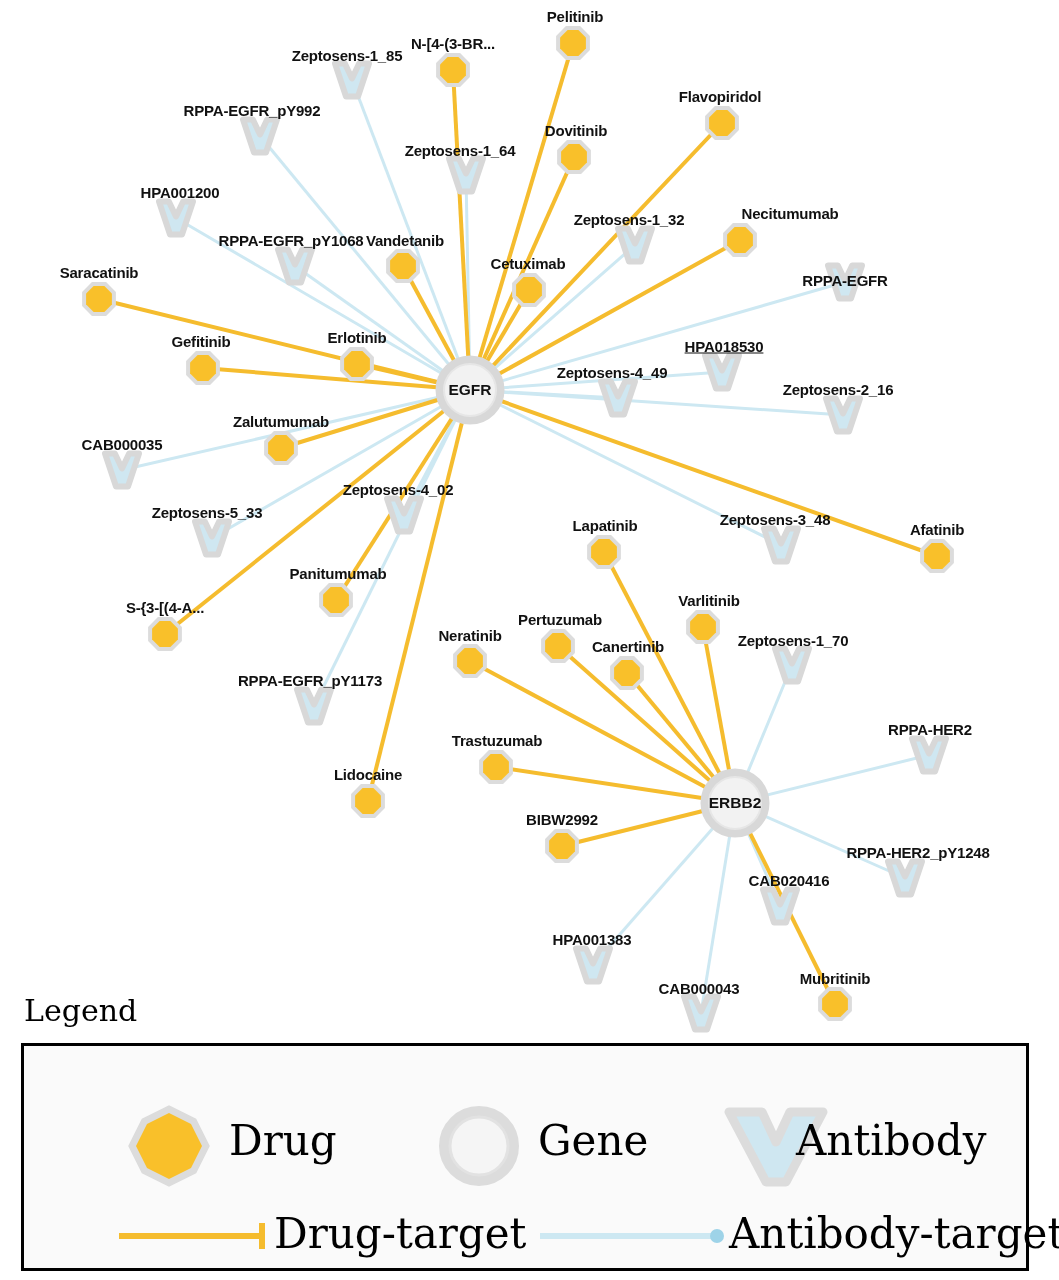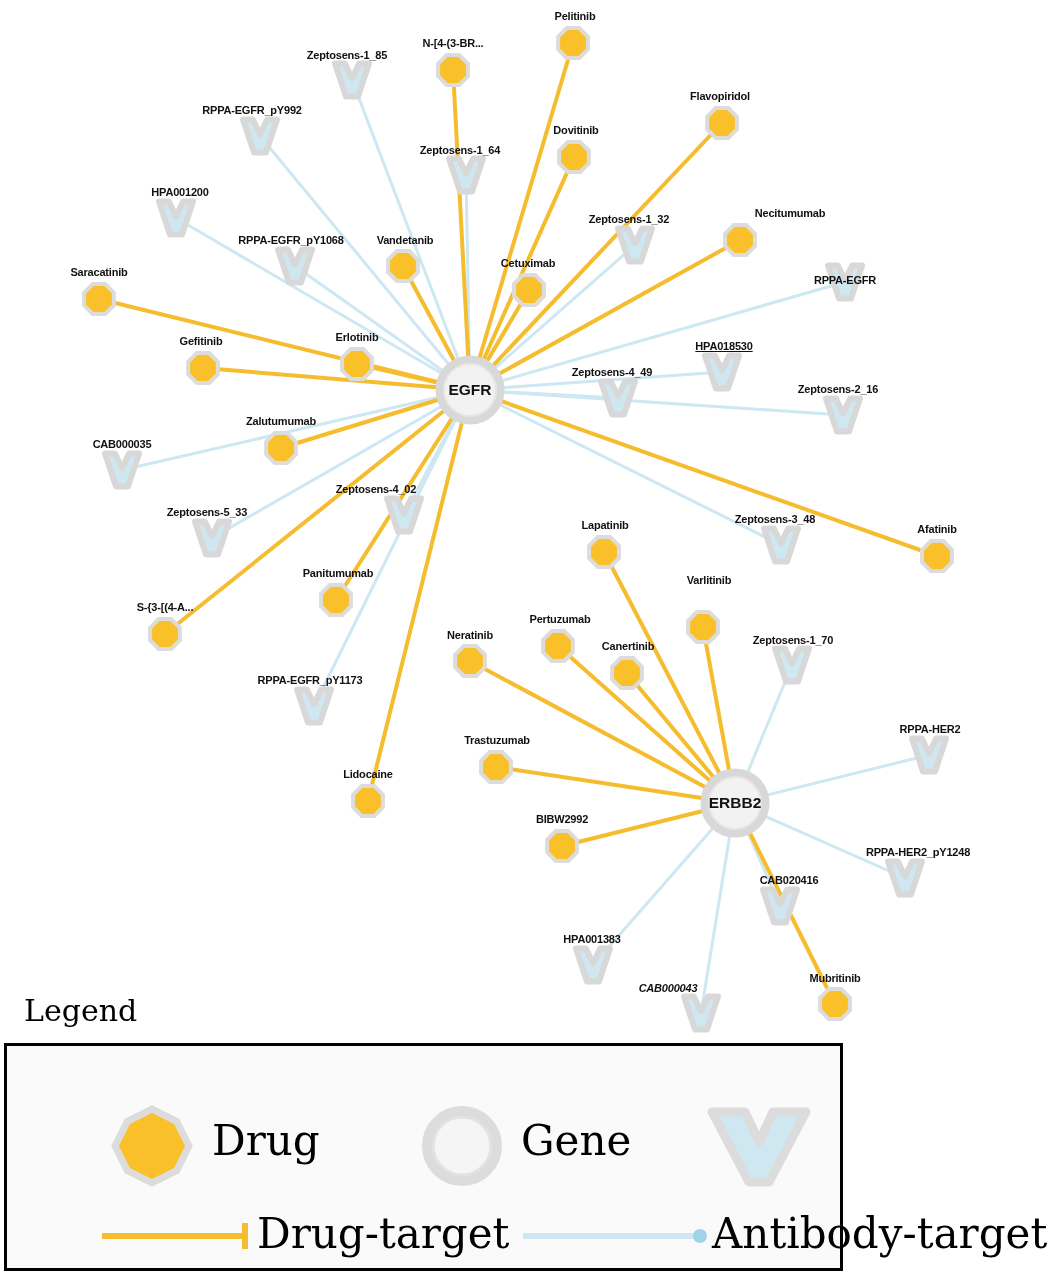--- a/index.html
+++ b/index.html
@@ -22,21 +22,21 @@
     height: 1040px;
   }
   #graph-svg {
     position: absolute;
     left: 0;
     top: 0;
   }
   .node-label {
     position: absolute;
     font-weight: bold;
-    font-size: 11px;
+    font-size: 15px;
     color: #111111;
     white-space: nowrap;
     transform: translate(-50%, -50%);
     letter-spacing: -0.2px;
   }
   .gene-label {
     position: absolute;
     font-weight: bold;
     font-size: 15.5px;
     color: #111111;
@@ -46,23 +46,23 @@
   #legend-title {
     position: absolute;
     left: 24px;
     top: 993px;
     font-family: "DejaVu Serif", serif;
     font-size: 30px;
     color: #000000;
   }
   #legend-box {
     position: absolute;
-    left: 4px;
+    left: 21px;
     top: 1043px;
-    width: 839px;
+    width: 1008px;
     height: 228px;
     border: 3px solid #000000;
     background: #fafafa;
     box-sizing: border-box;
   }
   .legend-text {
     font-family: "DejaVu Serif", serif;
     font-size: 42px;
     color: #000000;
     position: absolute;
@@ -312,44 +312,44 @@
       <div class="node-label" style="left: 252px; top: 110px;">RPPA-EGFR_pY992</div>
       <div class="node-label" style="left: 460px; top: 150px;">Zeptosens-1_64</div>
       <div class="node-label" style="left: 180px; top: 192px;">HPA001200</div>
       <div class="node-label" style="left: 629px; top: 219px;">Zeptosens-1_32</div>
       <div class="node-label" style="left: 291px; top: 240px;">RPPA-EGFR_pY1068</div>
       <div class="node-label" style="left: 845px; top: 256px; margin-top: 24px;">RPPA-EGFR</div>
       <div class="node-label" style="left: 724px; top: 346px; text-decoration: underline;">HPA018530</div>
       <div class="node-label" style="left: 612px; top: 372px;">Zeptosens-4_49</div>
       <div class="node-label" style="left: 838px; top: 389px;">Zeptosens-2_16</div>
       <div class="node-label" style="left: 122px; top: 444px;">CAB000035</div>
-      <div class="node-label" style="left: 376px; top: 489px;">Zeptosens-4_02</div>
+      <div class="node-label" style="left: 398px; top: 489px;">Zeptosens-4_02</div>
       <div class="node-label" style="left: 207px; top: 512px;">Zeptosens-5_33</div>
       <div class="node-label" style="left: 775px; top: 519px;">Zeptosens-3_48</div>
       <div class="node-label" style="left: 793px; top: 640px;">Zeptosens-1_70</div>
       <div class="node-label" style="left: 310px; top: 680px;">RPPA-EGFR_pY1173</div>
       <div class="node-label" style="left: 930px; top: 729px;">RPPA-HER2</div>
       <div class="node-label" style="left: 918px; top: 852px;">RPPA-HER2_pY1248</div>
       <div class="node-label" style="left: 789px; top: 880px;">CAB020416</div>
       <div class="node-label" style="left: 592px; top: 939px;">HPA001383</div>
-      <div class="node-label" style="left: 668px; top: 988px; font-style: italic;">CAB000043</div>
+      <div class="node-label" style="left: 699px; top: 988px;">CAB000043</div>
       <div class="node-label" style="left: 575px; top: 16px;">Pelitinib</div>
       <div class="node-label" style="left: 453px; top: 43px;">N-[4-(3-BR...</div>
       <div class="node-label" style="left: 720px; top: 96px;">Flavopiridol</div>
       <div class="node-label" style="left: 576px; top: 130px;">Dovitinib</div>
       <div class="node-label" style="left: 742px; top: 213px; margin-left: 48px;">Necitumumab</div>
       <div class="node-label" style="left: 405px; top: 240px;">Vandetanib</div>
       <div class="node-label" style="left: 528px; top: 263px;">Cetuximab</div>
       <div class="node-label" style="left: 99px; top: 272px;">Saracatinib</div>
       <div class="node-label" style="left: 357px; top: 337px;">Erlotinib</div>
       <div class="node-label" style="left: 201px; top: 341px;">Gefitinib</div>
       <div class="node-label" style="left: 281px; top: 421px;">Zalutumumab</div>
       <div class="node-label" style="left: 937px; top: 529px;">Afatinib</div>
       <div class="node-label" style="left: 605px; top: 525px;">Lapatinib</div>
-      <div class="node-label" style="left: 709px; top: 580px;">Varlitinib</div>
+      <div class="node-label" style="left: 709px; top: 600px;">Varlitinib</div>
       <div class="node-label" style="left: 338px; top: 573px; text-align: center;">Panitumumab</div>
       <div class="node-label" style="left: 165px; top: 607px;">S-{3-[(4-A...</div>
       <div class="node-label" style="left: 560px; top: 619px;">Pertuzumab</div>
       <div class="node-label" style="left: 470px; top: 635px;">Neratinib</div>
       <div class="node-label" style="left: 628px; top: 646px;">Canertinib</div>
       <div class="node-label" style="left: 497px; top: 740px;">Trastuzumab</div>
       <div class="node-label" style="left: 368px; top: 774px;">Lidocaine</div>
       <div class="node-label" style="left: 562px; top: 819px;">BIBW2992</div>
       <div class="node-label" style="left: 835px; top: 978px;">Mubritinib</div>
       <div class="gene-label" style="left: 470px; top: 390px;">EGFR</div>
@@ -381,15 +381,16 @@
       <line x1="238" y1="177" x2="238" y2="203" stroke="#f5bc2e" stroke-width="6"></line>
     </g>
 
     <g>
       <line x1="516" y1="190" x2="690" y2="190" stroke="#cde8f2" stroke-width="6"></line>
       <circle cx="693" cy="190" r="7" fill="#9ed3e8"></circle>
     </g>
   </svg>
   <div class="legend-text" style="left:205px; top:70px;">Drug</div>
   <div class="legend-text" style="left:514px; top:70px;">Gene</div>
+  <div class="legend-text" style="left:772px; top:70px;">Antibody</div>
   <div class="legend-text" style="left:250px; top:163px;">Drug-target</div>
   <div class="legend-text" style="left:705px; top:163px;">Antibody-target</div>
 </div>
 
 </body></html>

